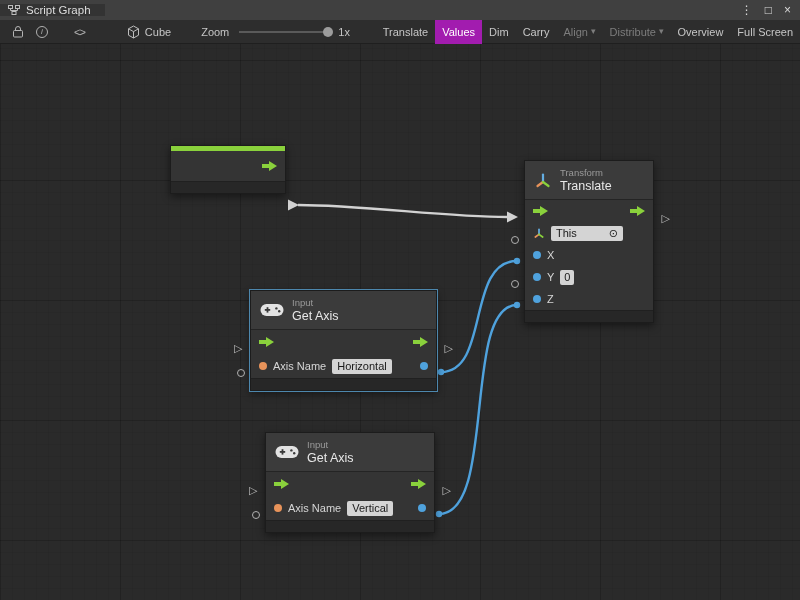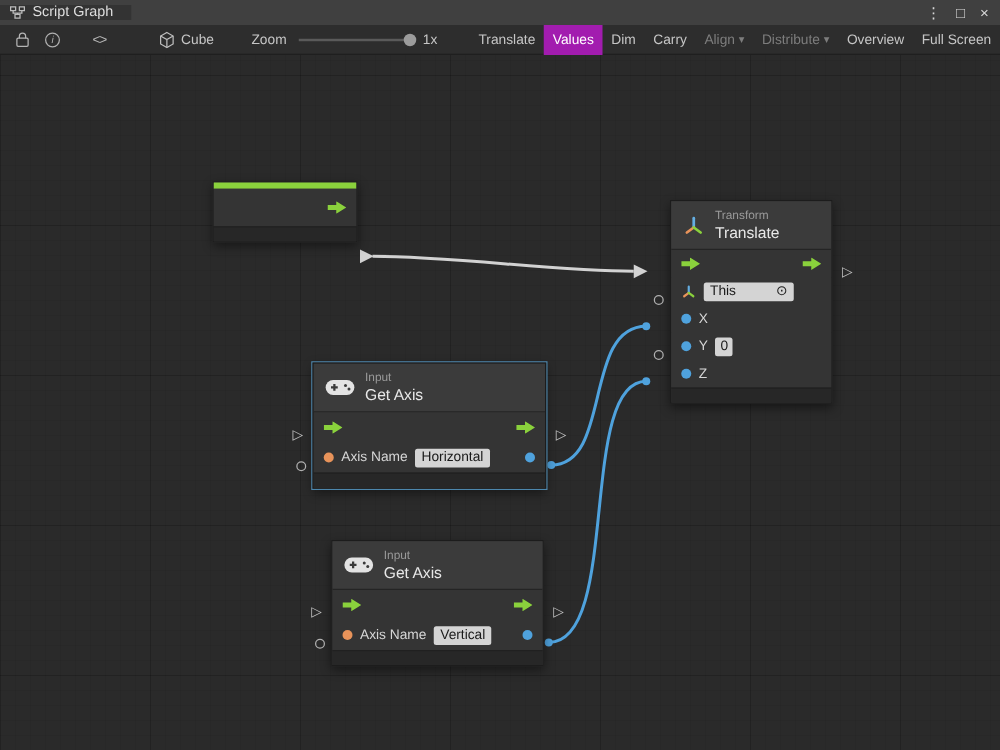--- a/index.html
+++ b/index.html
@@ -187,21 +187,21 @@
       <span class="spacer"></span>
       <span class="nicon">
         <svg width="15" height="10" viewBox="0 0 15 10">
             <path d="M0 3 L7 3 L7 0 L15 5 L7 10 L7 7 L0 7 Z" fill="#8ad13c"></path>
           </svg>
       </span>
     </div>
     <div class="nfoot"></div>
   </div>
 
-  <div class="node" style="left:536px;top:116px;width:130px">
+  <div class="node" style="left:524px;top:116px;width:130px">
     <div class="nhead">
       <span class="nicon">
         <svg width="18" height="18" viewBox="0 0 18 18">
           <path d="M9 11 V3.5" stroke="#64aee2" stroke-width="2.2" stroke-linecap="round"></path>
           <path d="M9 11 L3.5 15" stroke="#e8935a" stroke-width="2.2" stroke-linecap="round"></path>
           <path d="M9 11 L14.5 15" stroke="#8ad13c" stroke-width="2.2" stroke-linecap="round"></path>
         </svg>
       </span>
       <span class="ncol">
         <span class="nsub">Transform</span>

